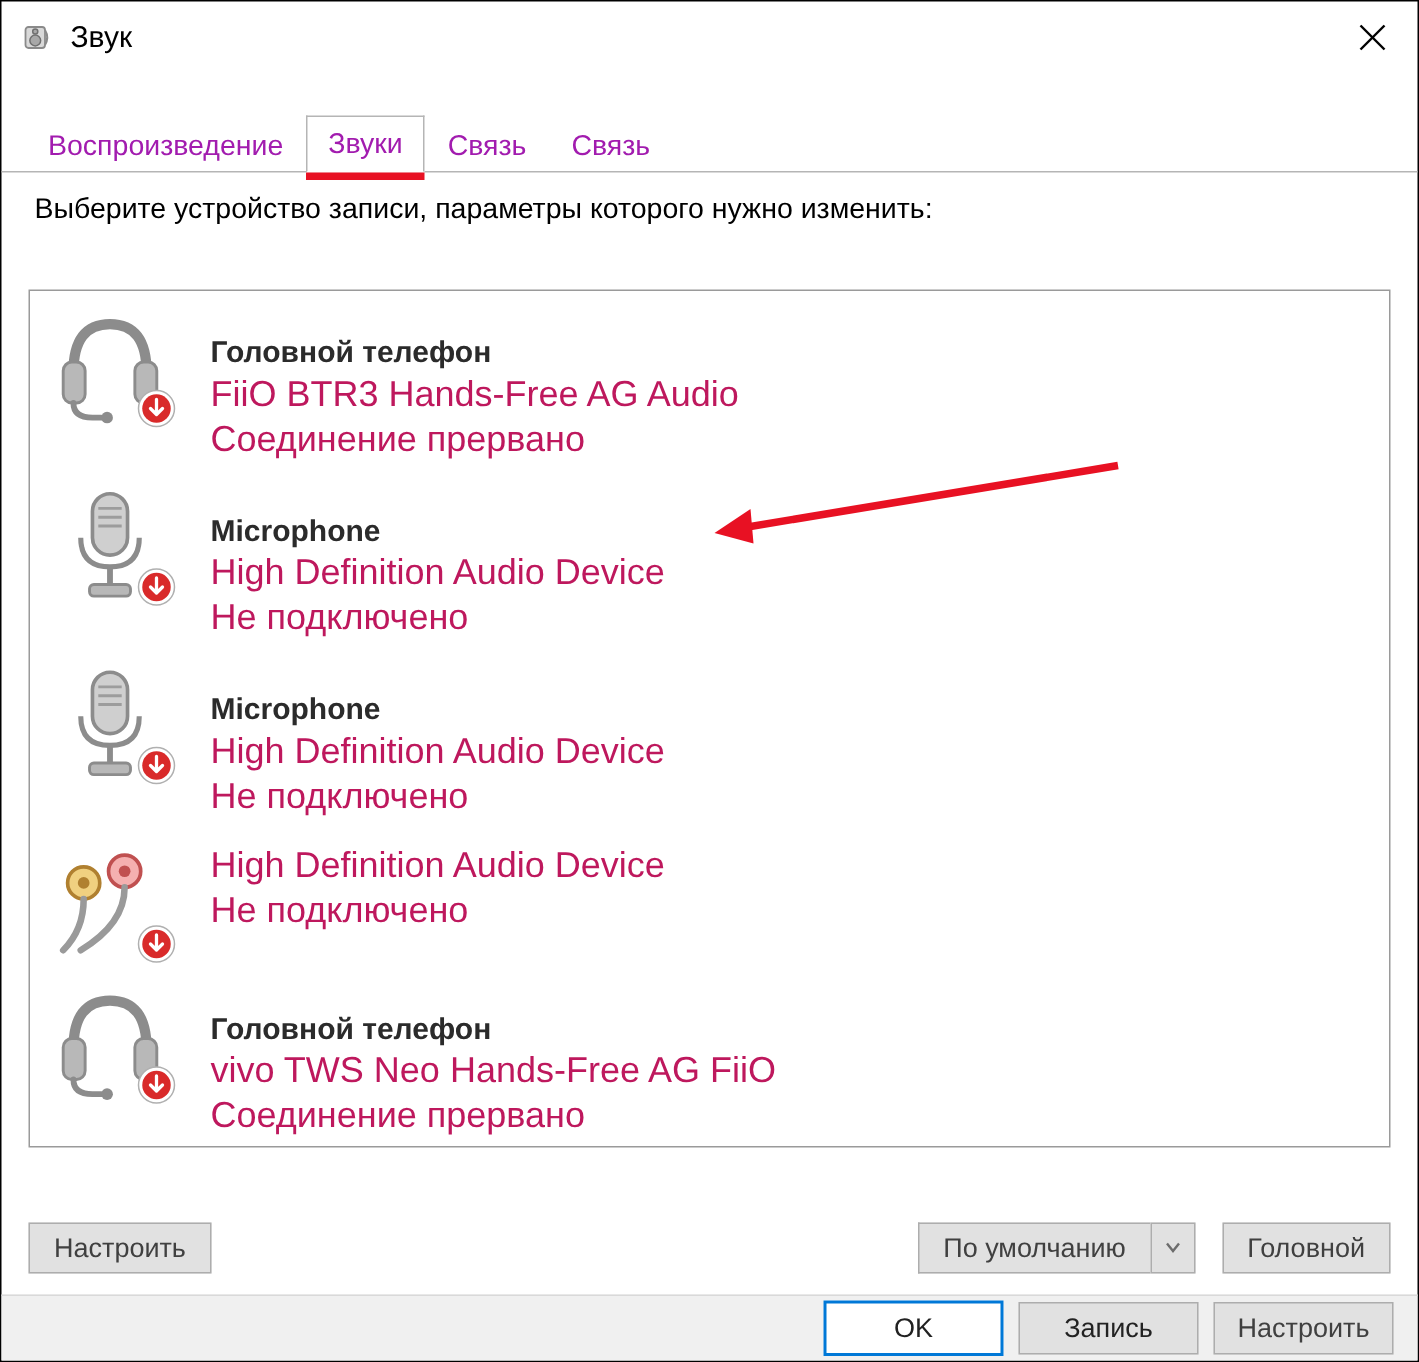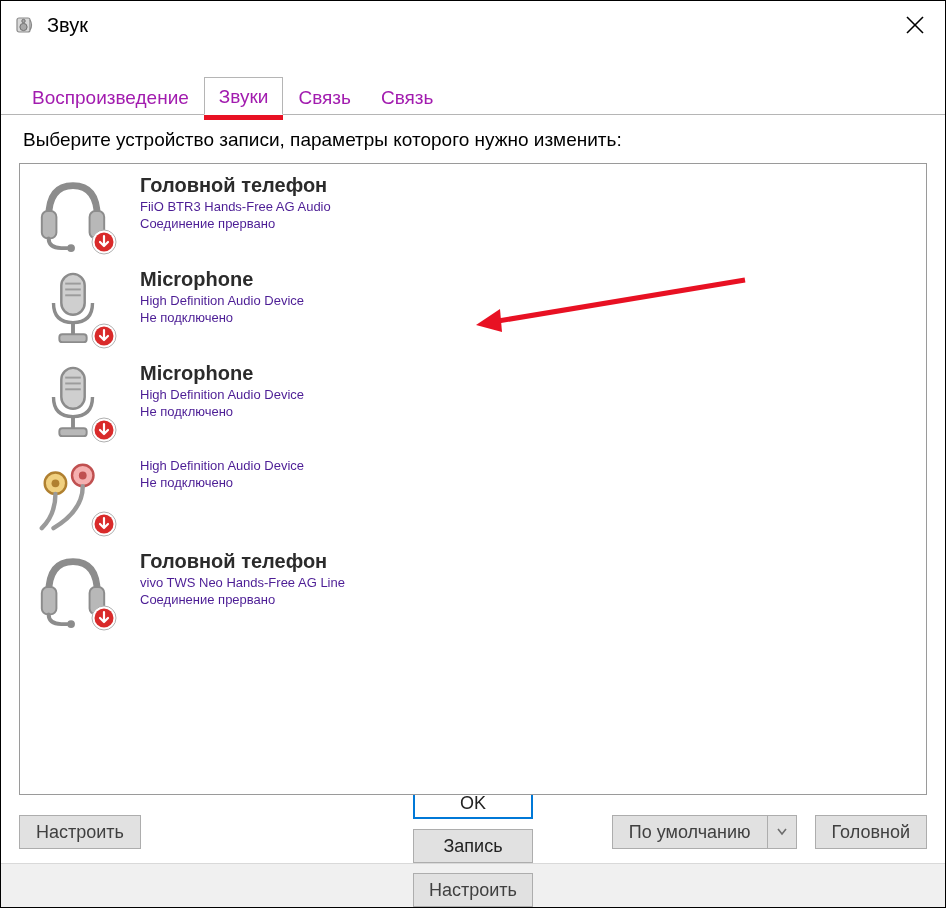--- a/index.html
+++ b/index.html
@@ -76,20 +76,21 @@
     background:#e81123;
   }
 
   
   .content {
     flex:1;
     padding:8px 18px 0 18px;
     display:flex;
     flex-direction:column;
     overflow:hidden;
+    gap:30px;
   }
   .instruction {
     font-size:19px;
     margin:6px 0 12px 4px;
   }
   .device-list {
     border:1px solid #9a9a9a;
     flex:1;
     overflow:auto;
     background:#fff;
@@ -106,24 +107,25 @@
     height:78px;
     flex:0 0 78px;
     margin-right:28px;
     position:relative;
   }
   .device-info { padding-top:0; }
   .device-name {
     font-size:20px;
     font-weight:600;
     color:#2b2b2b;
+    margin-top:20px;
   }
   .device-sub, .device-status {
-    font-size:13px;
-    color:#4c1d95;
+    font-size:24px;
+    color:#be185d;
     margin-top:2px;
   }
 
   .badge {
     position:absolute;
     right:-6px;
     bottom:-4px;
     width:28px;
     height:28px;
   }
@@ -169,21 +171,20 @@
   
   .footer {
     height:44px;
     background:#f0f0f0;
     border-top:1px solid #d9d9d9;
     display:flex;
     align-items:center;
     justify-content:flex-end;
     gap:10px;
     padding:0 16px;
-    flex-direction:column;
   }
   .footer .btn {
     min-width:120px;
     padding:6px 10px;
   }
   .footer .btn.primary {
     background:#fff;
     border:2px solid #0078d7;
   }
 </style>
@@ -328,21 +329,21 @@
         <div class="device-icon">
           <svg width="78" height="78" viewBox="0 0 80 80">
               <use href="#icon-headset"></use>
             </svg>
           <svg class="badge" viewBox="0 0 28 28">
               <use href="#badge-down"></use>
             </svg>
         </div>
         <div class="device-info">
           <div class="device-name">Головной телефон</div>
-          <div class="device-sub">vivo TWS Neo Hands-Free AG Line</div>
+          <div class="device-sub">vivo TWS Neo Hands-Free AG FiiO</div>
           <div class="device-status">Соединение прервано</div>
         </div>
       </div>
 
       <svg class="arrow-annot" style="left:450px; top:108px;" width="280" height="80" viewBox="0 0 280 80">
         <line x1="275" y1="8" x2="22" y2="50" stroke="#e81123" stroke-width="5"></line>
         <polygon points="6,53 30,37 32,60" fill="#e81123"></polygon>
       </svg>
 
     </div>

